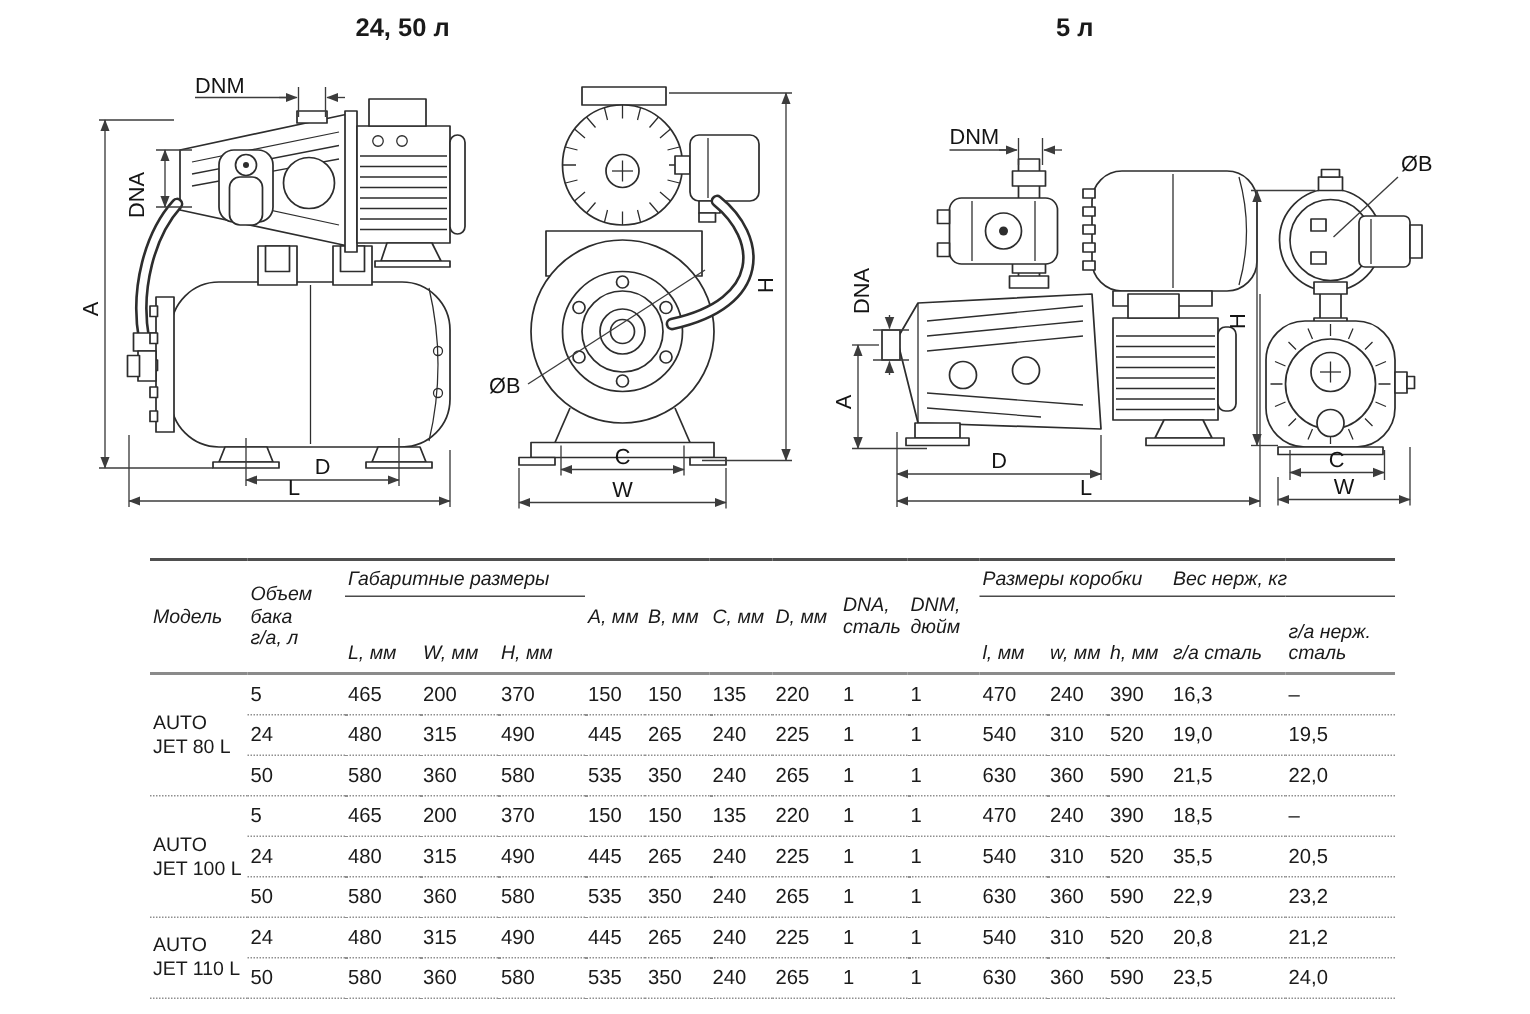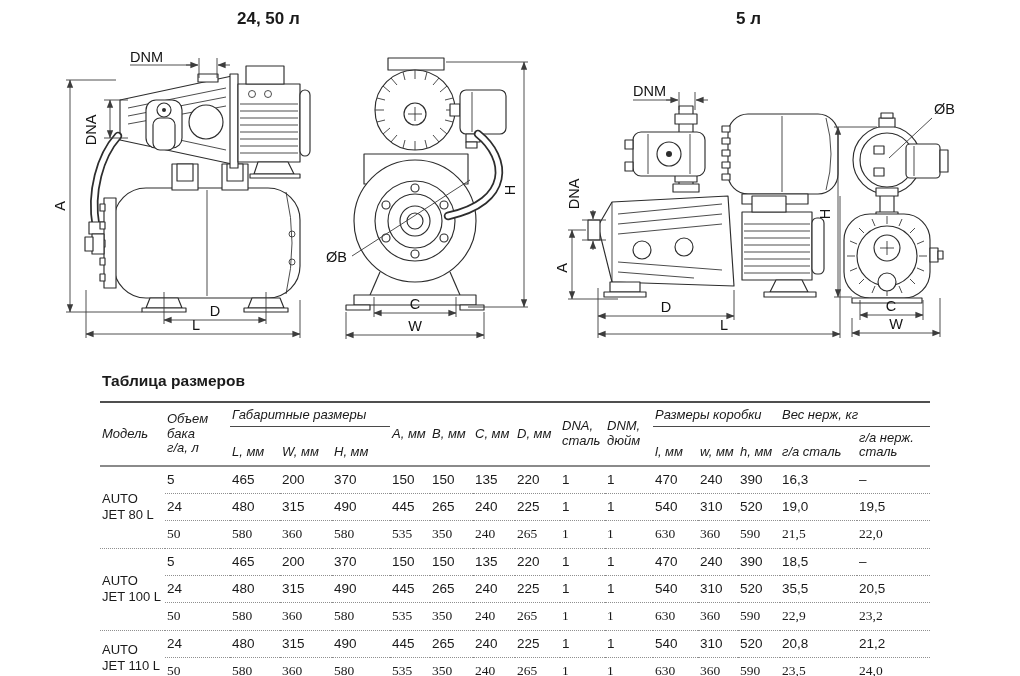--- a/index.html
+++ b/index.html
@@ -19,32 +19,32 @@
   .hose-o{fill:none;stroke:#2d2d2d;stroke-width:8.5;stroke-linecap:round;}
   .hose-i{fill:none;stroke:#ffffff;stroke-width:5;stroke-linecap:round;}
   
   .tbl-wrap{position:absolute;left:100px;top:372px;width:830px;}
   .tbl-title{font-weight:bold;font-size:15.5px;margin:0 0 11px 2px;}
   table{border-collapse:collapse;table-layout:fixed;width:830px;border-top:2px solid #4f4f4f;}
   thead th{font-style:italic;font-weight:normal;font-size:13px;text-align:left;
            vertical-align:middle;padding:3px 2px;line-height:1.13;}
   thead th:not(.group-h){border-bottom:2px solid #8a8a8a;}
   th.group-h{border-bottom:1.2px solid #4a4a4a;vertical-align:bottom;padding-bottom:3px;padding-top:5px;}
-  tr.h2 th{vertical-align:bottom;padding-top:4px;padding-bottom:5px;}
+  tr.h2 th{vertical-align:bottom;padding-top:16px;padding-bottom:5px;}
   tbody td{font-size:13.5px;padding:5px 2px 6px 2px;vertical-align:middle;text-align:left;}
   .pre{white-space:pre-line;margin-top:21px;}
   .isep{border-top:1px dotted #8f8f8f;}
-  .gend{border-bottom:1px dotted #8f8f8f;font-family:Liberation Serif, serif;}
+  .gend{border-bottom:1px dotted #8f8f8f;}
   .model-cell{border-bottom:1px dotted #8f8f8f;font-size:13px;line-height:1.2;}
 </style>
 </head>
 <body>
 
 <div class="fig-title" style="left:237px;top:9px;width:140px;">24, 50 л</div>
-<div class="fig-title" style="left:736px;top:9px;width:120px;">5 л</div>
+<div class="fig-title" style="left:704px;top:9px;width:120px;">5 л</div>
 
 <svg style="left:56px;top:46px;" width="260" height="300" viewBox="0 0 260 300">
   <defs>
     <marker id="arr" viewBox="0 0 9 9" refX="8.5" refY="4.5" markerWidth="9" markerHeight="9" orient="auto-start-reverse">
       <path d="M0,1 L9,4.5 L0,8 Z" fill="#3c3c3c"></path>
     </marker>
   </defs>
 
   <rect class="ow" x="58" y="142" width="186" height="110" rx="32"></rect>
   <line class="t" x1="151" y1="144" x2="151" y2="250"></line>
@@ -273,21 +273,20 @@
   <line class="dim" x1="101" y1="216" x2="101" y2="236"></line>
   <line class="dim" x1="38" y1="231" x2="101" y2="231" marker-start="url(#arr)" marker-end="url(#arr)"></line>
   <text class="dlab" x="69" y="227" text-anchor="middle">C</text>
   <line class="dim" x1="30" y1="234" x2="30" y2="253"></line>
   <line class="dim" x1="118" y1="214" x2="118" y2="253"></line>
   <line class="dim" x1="30" y1="249" x2="118" y2="249" marker-start="url(#arr)" marker-end="url(#arr)"></line>
   <text class="dlab" x="74" y="245" text-anchor="middle">W</text>
 </svg>
 
 <div class="tbl-wrap">
-  <div class="tbl-title">Таблица размеров</div>
   <table>
     <colgroup>
       <col style="width:65px">
         <col style="width:65px">
       <col style="width:50px">
         <col style="width:52px">
         <col style="width:58px">
       <col style="width:40px">
         <col style="width:43px">
         <col style="width:42px">

